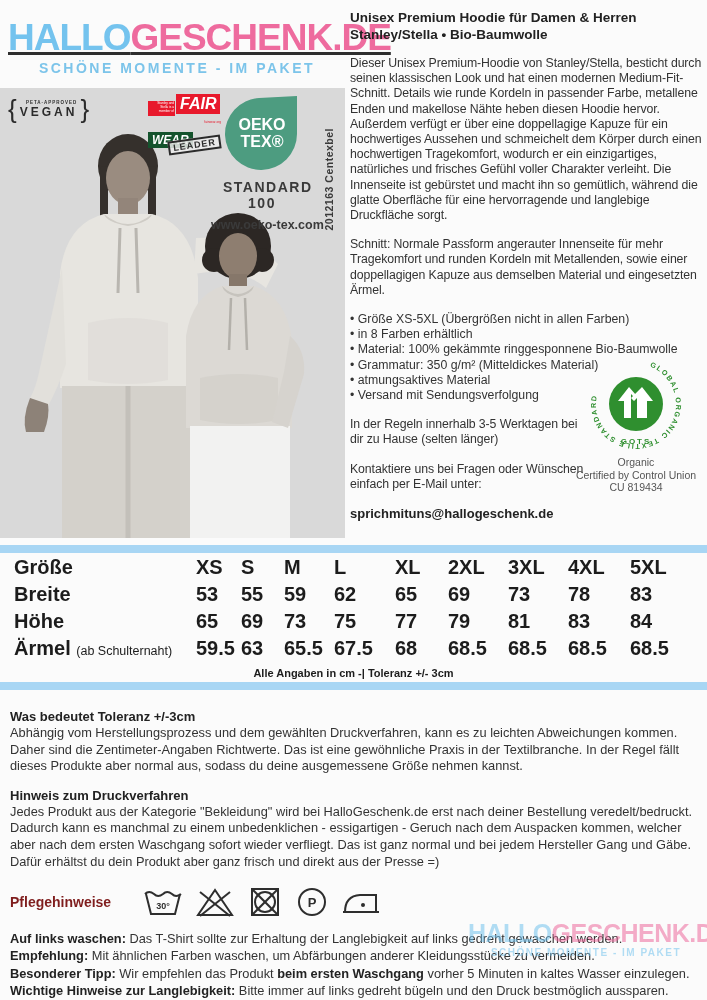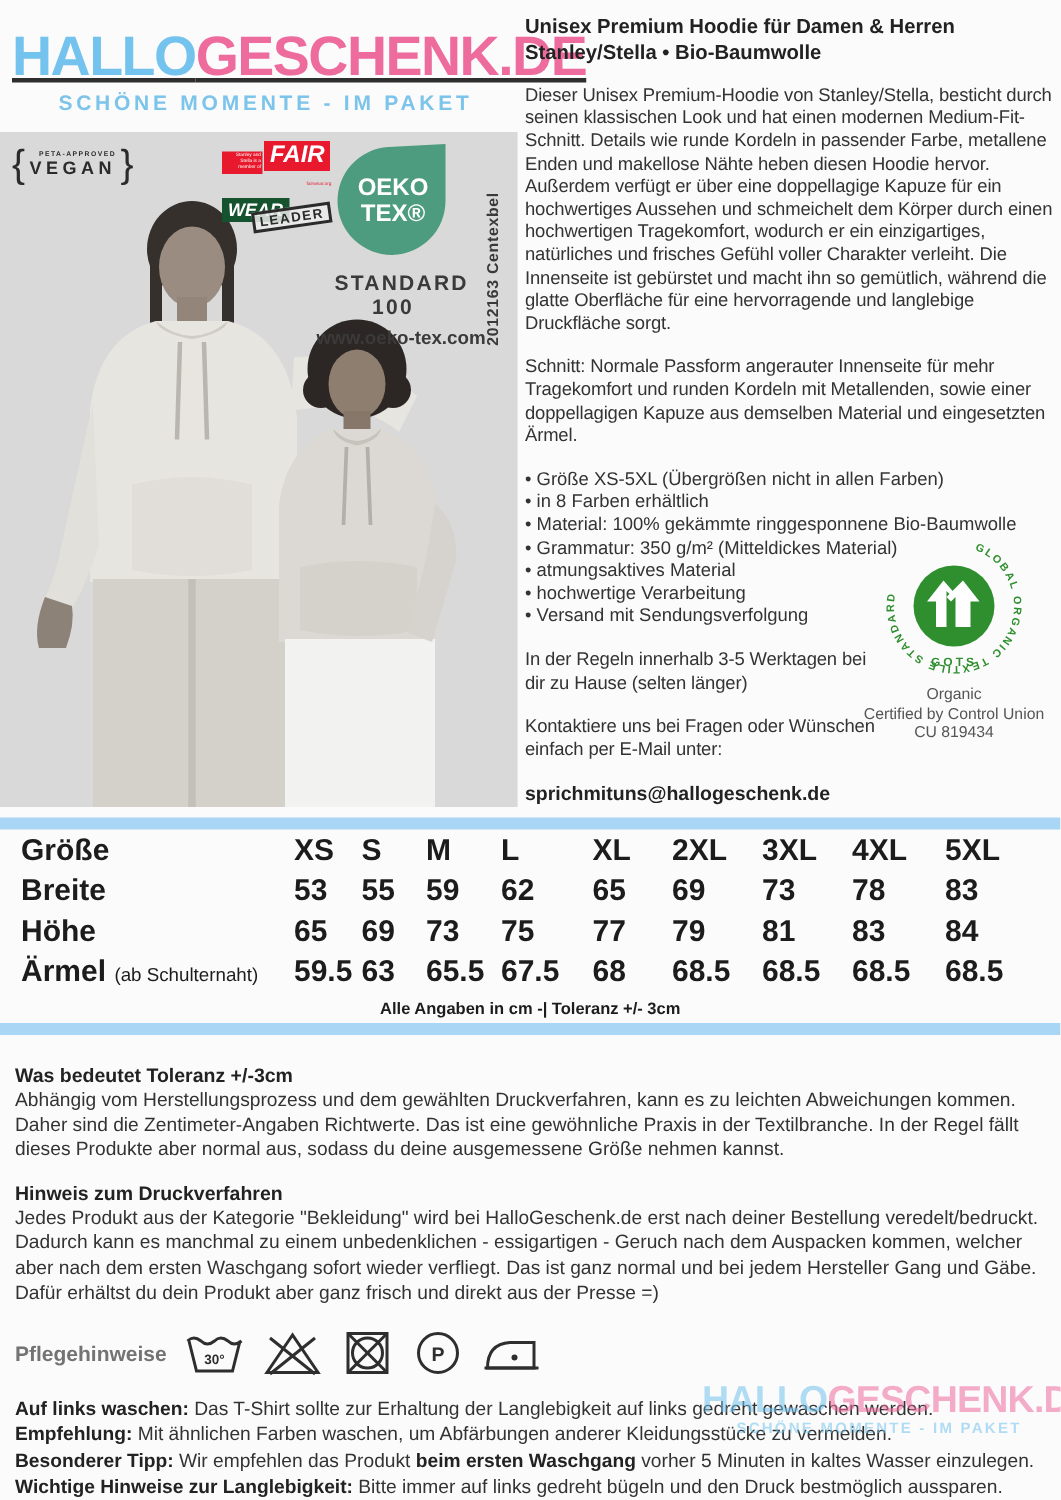--- a/index.html
+++ b/index.html
@@ -66,21 +66,21 @@
   .trow .lbl { font-size:20px; font-weight:bold; color:#1c1c1c; }
   .trow .lbl small { font-size:12.5px; font-weight:normal; letter-spacing:0; }
   .trow .cell { font-size:20px; font-weight:bold; color:#1c1c1c; }
   .table-note { position:absolute; left:0; top:667px; width:707px; text-align:center; font-size:11px; font-weight:bold; color:#1c1c1c; }
 
   
   .info { position:absolute; left:10px; top:696px; width:690px; }
   .info h3 { font-size:13px; font-weight:bold; color:#222; margin-top:12px; line-height:17px; }
   .info p { font-size:12.8px; line-height:16.6px; color:#333; }
   .care-row { display:flex; align-items:center; gap:12px; margin-top:12px; height:40px; }
-  .care-row .care-lbl { font-size:14px; font-weight:bold; color:#737373; margin-right:0; }
+  .care-row .care-lbl { font-size:14px; font-weight:bold; color:#7f1d1d; margin-right:20px; }
   .care-row svg { flex:0 0 auto; }
   .care-lines { margin-top:8px; }
   .care-lines p { font-size:12.8px; line-height:17.2px; color:#333; }
   .care-lines b { color:#222; }
 
   
   .watermark { position:absolute; left:468px; top:920px; width:236px; text-align:center; opacity:.55; z-index:5; pointer-events:none; }
   .watermark .wm-main { font-size:25px; font-weight:bold; letter-spacing:-0.5px; white-space:nowrap; line-height:26px; }
   .watermark .wm-tag { font-size:10px; font-weight:bold; color:#74c3ee; letter-spacing:1.5px; margin-top:1px; }
 </style>
@@ -100,21 +100,20 @@
       <div>Stanley/Stella • Bio-Baumwolle</div>
     </div>
     <p class="body-txt desc">Dieser Unisex Premium-Hoodie von Stanley/Stella, besticht durch seinen klassischen Look und hat einen modernen Medium-Fit-Schnitt. Details wie runde Kordeln in passender Farbe, metallene Enden und makellose Nähte heben diesen Hoodie hervor. Außerdem verfügt er über eine doppellagige Kapuze für ein hochwertiges Aussehen und schmeichelt dem Körper durch einen hochwertigen Tragekomfort, wodurch er ein einzigartiges, natürliches und frisches Gefühl voller Charakter verleiht. Die Innenseite ist gebürstet und macht ihn so gemütlich, während die glatte Oberfläche für eine hervorragende und langlebige Druckfläche sorgt.</p>
     <p class="body-txt cut">Schnitt: Normale Passform angerauter Innenseite für mehr Tragekomfort und runden Kordeln mit Metallenden, sowie einer doppellagigen Kapuze aus demselben Material und eingesetzten Ärmel.</p>
     <ul class="bullets">
       <li>Größe XS-5XL (Übergrößen nicht in allen Farben)</li>
       <li>in 8 Farben erhältlich</li>
       <li>Material: 100% gekämmte ringgesponnene Bio-Baumwolle</li>
       <li>Grammatur: 350 g/m² (Mitteldickes Material)</li>
       <li>atmungsaktives Material</li>
-      <li>hochwertige Verarbeitung</li>
       <li>Versand mit Sendungsverfolgung</li>
     </ul>
     <p class="body-txt delivery">In der Regeln innerhalb 3-5 Werktagen bei dir zu Hause (selten länger)</p>
     <p class="body-txt contact">Kontaktiere uns bei Fragen oder Wünschen einfach per E-Mail unter:</p>
     <p class="email">sprichmituns@hallogeschenk.de</p>
 
     <div class="gots-block">
       <svg width="92" height="92" viewBox="0 0 92 92">
         <defs>
             <path id="gotsRing" d="M46 6 a40 40 0 1 1 -0.01 0"></path>

